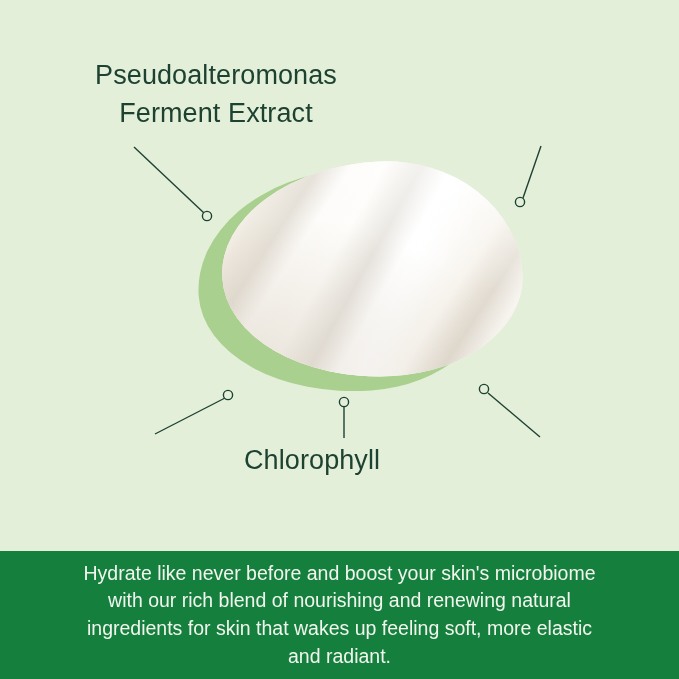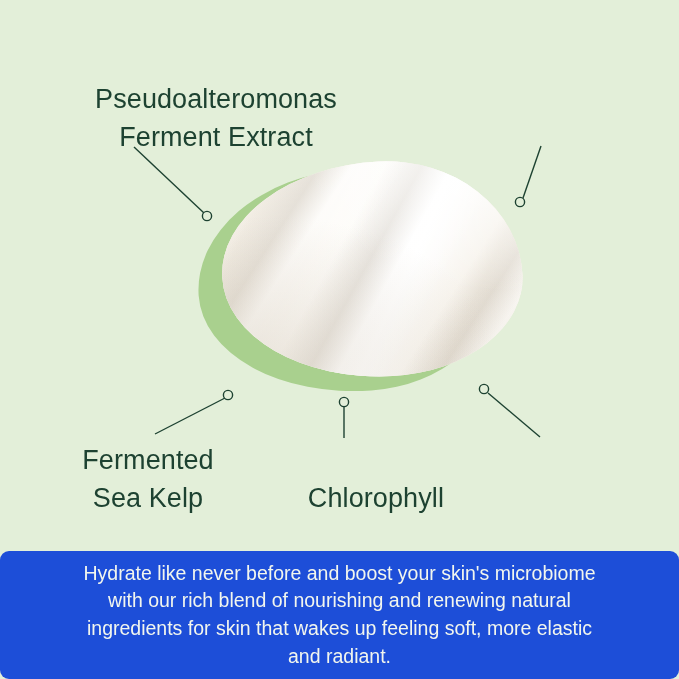--- a/index.html
+++ b/index.html
@@ -139,60 +139,57 @@
     line-height: 1.42;
     letter-spacing: 0.1px;
     white-space: pre-line;
   }
 
   .label-pseudo {
     left: 30px;
     top: 56px;
     width: 372px;
     text-align: center;
-    margin-top: 24px;
   }
   .label-tamanu {
     left: 437px;
     top: 56px;
     width: 212px;
     text-align: center;
   }
   .label-kelp {
     left: 30px;
     top: 441px;
     width: 236px;
     text-align: center;
   }
   .label-chloro {
-    left: 252px;
+    left: 244px;
     top: 441px;
     width: 192px;
-    text-align: right;
-    margin-top: 38px;
+    text-align: left;
   }
   .label-aloe {
     left: 448px;
     top: 441px;
     width: 200px;
     text-align: center;
   }
 
   
   .footer-band {
     position: absolute;
     left: 0;
     top: 551px;
     width: 679px;
     height: 128px;
-    background: #1d4ed8;
+    background: #15803d;
     display: flex;
     align-items: center;
     justify-content: center;
-    border-radius: 9px;
   }
   .footer-text {
     color: #f2f6ee;
     font-family: "Liberation Sans", sans-serif;
     font-weight: 300;
     font-size: 19.5px;
     line-height: 1.42;
     text-align: center;
     width: 540px;
     padding: 0 10px;
@@ -229,22 +226,20 @@
         <circle cx="228" cy="395" r="4.6"></circle>
         <circle cx="344" cy="402" r="4.6"></circle>
         <circle cx="484" cy="389" r="4.6"></circle>
       </g>
     </svg>
 
     <div class="label label-pseudo">Pseudoalteromonas
 Ferment Extract</div>
 
 
-    <div class="label label-kelp">Fermented
-Sea Kelp</div>
 
     <div class="label label-chloro">Chlorophyll</div>
 
   </div>
 
   <div class="footer-band">
     <div class="footer-text">Hydrate like never before and boost your skin's microbiome with our rich blend of nourishing and renewing natural ingredients for skin that wakes up feeling soft, more elastic and radiant.</div>
   </div>
 
 </div>

